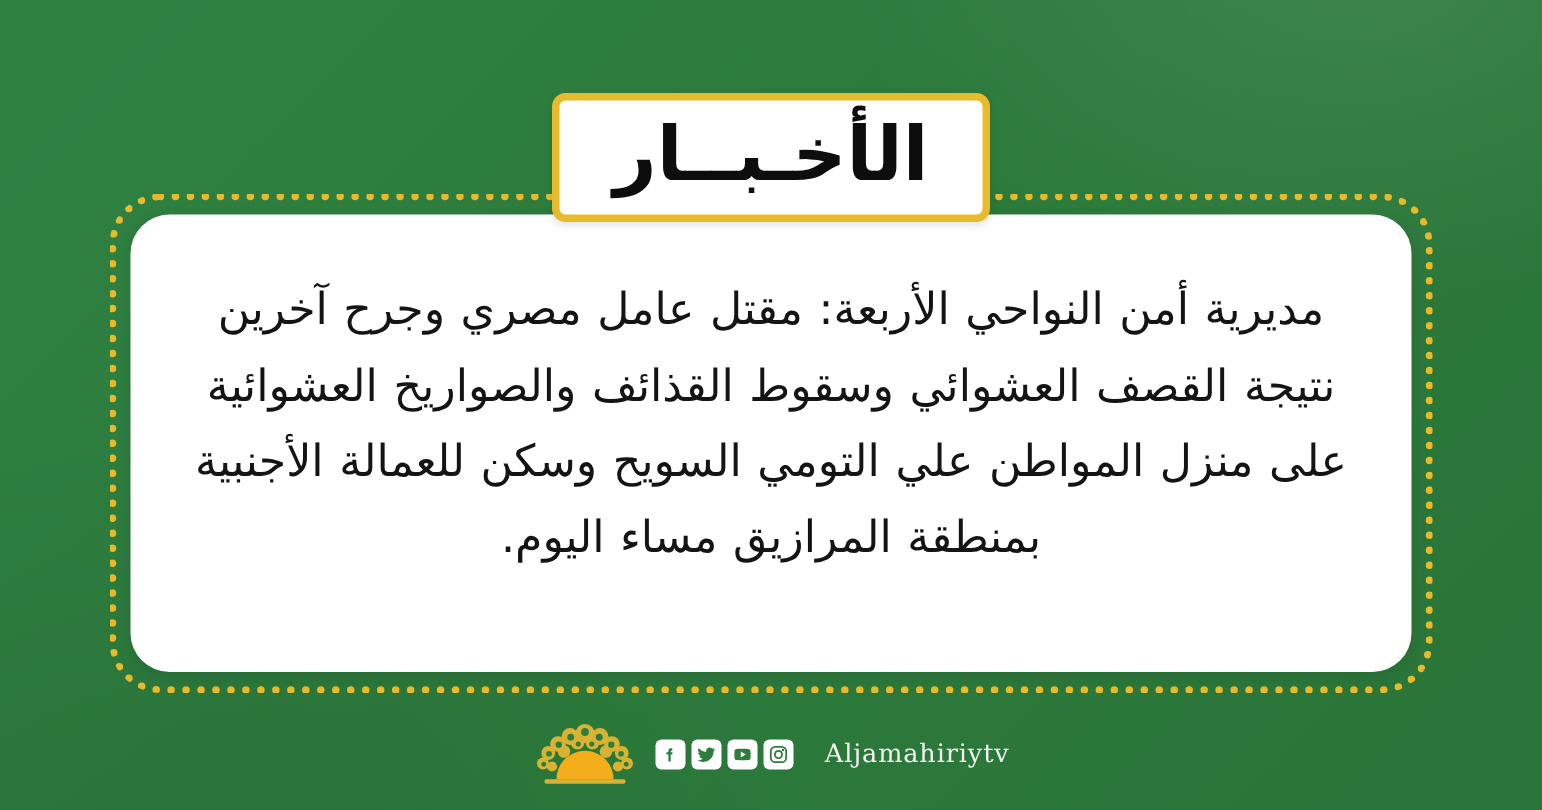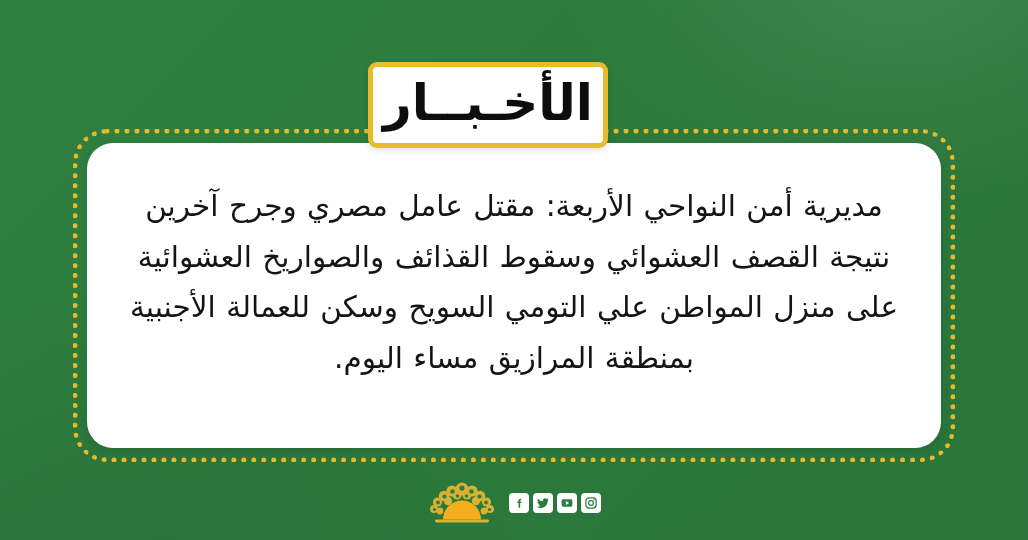--- a/index.html
+++ b/index.html
@@ -77,21 +77,21 @@
     letter-spacing: 0px;
     max-width: 805px;
     word-spacing: 1px;
   }
 
   
   .title-plate {
     position: absolute;
     left: 368px;
     top: 62px;
-    width: 240px;
+    width: 292px;
     height: 86px;
     background: #ffffff;
     border: 5px solid #e8bb2c;
     border-radius: 9px;
     z-index: 5;
     display: flex;
     align-items: center;
     justify-content: center;
     box-shadow: 0 2px 6px rgba(0,0,0,0.12);
   }
@@ -230,15 +230,16 @@
       </span>
       <span class="social-chip">
         <svg width="14" height="14" viewBox="0 0 24 24">
           <rect x="3.2" y="3.2" width="17.6" height="17.6" rx="5.2" fill="none" stroke="#2d7d3f" stroke-width="2.1"></rect>
           <circle cx="12" cy="12" r="4.1" fill="none" stroke="#2d7d3f" stroke-width="2.1"></circle>
           <circle cx="17.1" cy="6.9" r="1.35" fill="#2d7d3f"></circle>
         </svg>
       </span>
     </div>
 
+    <span class="handle">Aljamahiriytv</span>
   </div>
 
 </div>
 
 </body></html>

